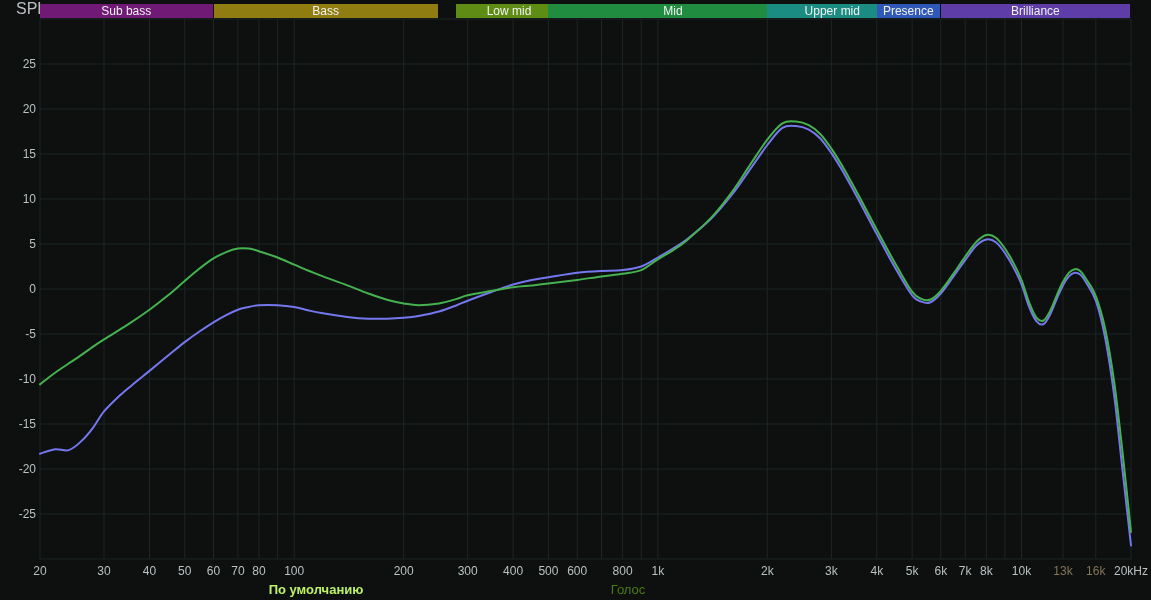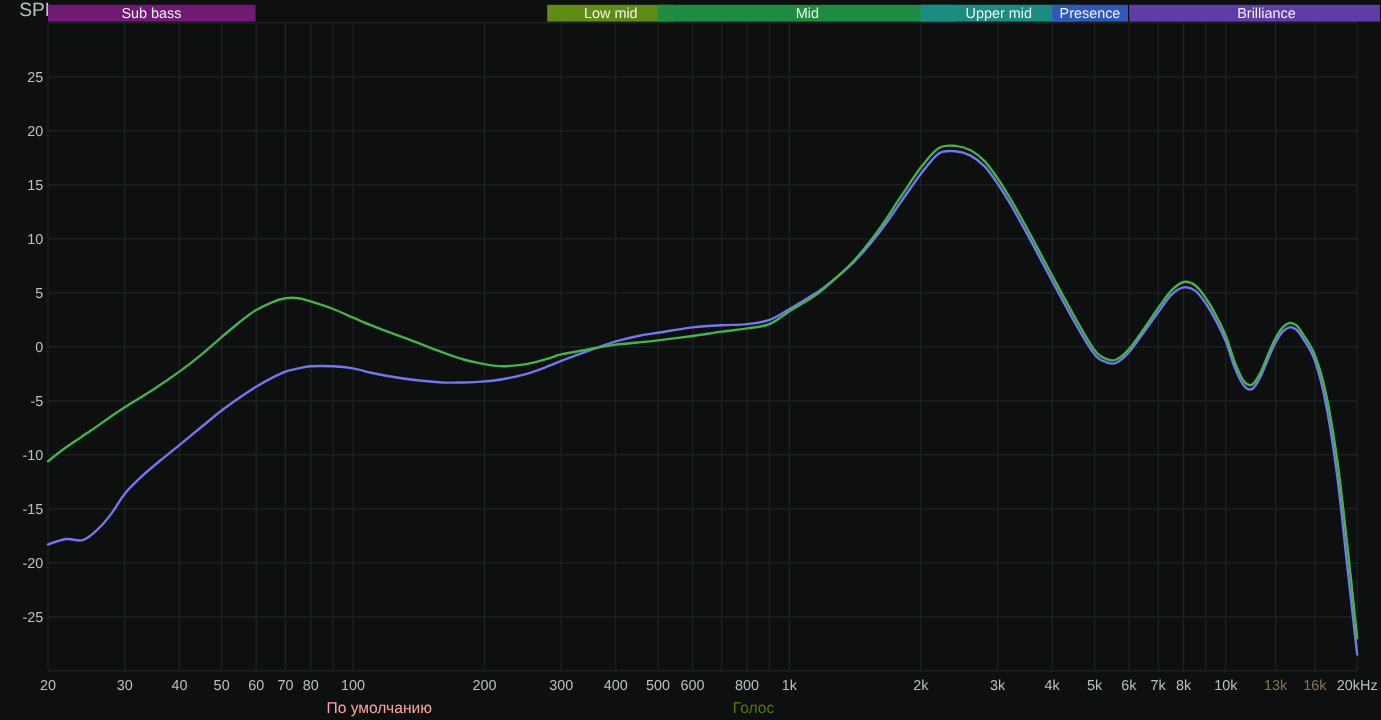--- a/index.html
+++ b/index.html
@@ -114,23 +114,24 @@
         <text x="1131.0" y="575" text-anchor="middle" fill="#b9c0c1">20kHz</text>
       </g>
       <g>
         <path d="M40.0,453.7C42.5,452.9,50.3,449.8,55.1,449.2C59.9,448.6,64.4,451.5,68.8,450.1C73.2,448.8,77.4,444.9,81.4,441.1C85.5,437.4,89.4,432.6,93.1,427.6C96.9,422.7,99.7,416.6,104.0,411.4C108.4,406.1,114.3,400.6,119.1,396.1C123.9,391.6,127.8,388.6,132.8,384.4C137.9,380.2,143.6,375.7,149.5,370.9C155.3,366.1,162.2,360.4,168.1,355.6C174.0,350.8,179.4,346.2,184.7,342.1C190.0,338.1,195.0,334.6,199.8,331.3C204.6,328.0,209.1,325.0,213.5,322.3C217.9,319.6,222.1,317.2,226.2,315.1C230.2,313.0,234.1,311.1,237.9,309.7C241.6,308.3,245.2,307.8,248.8,307.0C252.3,306.3,254.1,305.5,258.9,305.2C263.7,304.9,271.7,304.9,277.6,305.2C283.4,305.5,288.9,306.1,294.2,307.0C299.5,307.9,304.4,309.6,309.2,310.6C314.0,311.7,316.6,312.3,323.0,313.3C329.3,314.4,339.8,316.0,347.3,316.9C354.9,317.8,361.8,318.4,368.4,318.7C375.0,319.0,381.2,318.8,387.0,318.7C392.9,318.6,398.4,318.3,403.7,317.8C408.9,317.4,412.8,317.1,418.7,316.0C424.6,314.9,432.6,313.3,438.9,311.5C445.3,309.7,452.0,307.0,456.8,305.2C461.6,303.4,461.8,302.9,467.7,300.7C473.6,298.4,484.5,294.4,492.1,291.7C499.6,289.0,506.5,286.4,513.1,284.5C519.8,282.6,525.9,281.2,531.7,280.0C537.6,278.8,540.8,278.5,548.4,277.3C556.0,276.1,568.3,273.9,577.2,272.8C586.0,271.8,594.0,271.4,601.5,271.0C609.1,270.6,616.0,270.9,622.6,270.1C629.2,269.4,635.3,268.6,641.2,266.5C647.1,264.4,652.6,260.5,657.9,257.5C663.1,254.5,668.1,251.5,672.9,248.5C677.7,245.5,680.3,244.4,686.7,239.5C693.0,234.6,703.4,226.3,711.0,218.8C718.6,211.3,725.5,202.9,732.1,194.5C738.7,186.1,744.8,176.7,750.7,168.4C756.6,160.2,762.1,151.8,767.3,145.0C772.6,138.3,777.6,131.1,782.4,127.9C787.2,124.8,791.7,125.8,796.1,126.1C800.5,126.4,804.7,127.6,808.8,129.7C812.8,131.8,816.7,134.8,820.5,138.7C824.2,142.6,827.9,148.0,831.4,153.1C834.9,158.2,837.5,162.4,841.6,169.3C845.6,176.2,849.8,183.7,855.7,194.5C861.6,205.3,870.2,221.8,876.8,234.1C883.4,246.4,889.5,258.1,895.4,268.3C901.3,278.5,907.7,289.8,912.1,295.3C916.4,300.9,918.3,300.4,921.3,301.6C924.2,302.8,926.7,303.9,929.9,302.5C933.2,301.1,936.9,297.9,940.8,293.5C944.8,289.1,949.4,281.9,953.5,276.4C957.5,270.8,961.4,265.3,965.2,260.2C969.0,255.1,972.6,249.3,976.1,245.8C979.6,242.4,983.0,240.1,986.3,239.5C989.6,238.9,992.8,239.9,995.9,242.2C999.0,244.4,1002.0,248.8,1004.9,253.0C1007.8,257.2,1010.7,262.1,1013.4,267.4C1016.2,272.6,1018.9,277.9,1021.5,284.5C1024.2,291.1,1026.7,300.9,1029.2,307.0C1031.7,313.1,1034.2,318.5,1036.6,321.4C1039.0,324.3,1041.3,325.3,1043.6,324.1C1045.9,322.9,1048.1,318.4,1050.3,314.2C1052.5,310.0,1054.7,303.7,1056.8,298.9C1058.9,294.1,1060.9,289.1,1063.0,285.4C1065.0,281.6,1067.0,278.5,1068.9,276.4C1070.9,274.3,1072.8,273.1,1074.7,272.8C1076.5,272.5,1078.4,273.1,1080.2,274.6C1082.0,276.1,1083.0,277.5,1085.6,281.8C1088.2,286.1,1092.5,291.3,1095.8,300.7C1099.1,310.1,1102.2,322.4,1105.3,338.5C1108.4,354.6,1111.4,374.5,1114.4,397.0C1117.3,419.5,1120.1,448.8,1122.9,473.5C1125.7,498.3,1129.6,533.5,1131.0,545.5" fill="none" stroke="#7577ee" stroke-width="2" stroke-linejoin="round" stroke-linecap="round"></path>
         <path d="M40.0,384.4C42.5,382.4,49.2,376.9,55.1,372.7C60.9,368.5,68.9,363.5,75.2,359.2C81.6,354.9,88.3,349.9,93.1,346.6C97.9,343.3,98.2,343.1,104.0,339.4C109.9,335.6,120.8,329.1,128.4,324.1C136.0,319.2,142.9,314.5,149.5,309.7C156.1,304.9,162.2,300.1,168.1,295.3C174.0,290.5,179.4,285.4,184.7,280.9C190.0,276.4,195.0,272.1,199.8,268.3C204.6,264.6,209.1,261.1,213.5,258.4C217.9,255.7,222.1,253.8,226.2,252.1C230.2,250.4,234.1,249.1,237.9,248.5C241.6,247.9,245.2,248.1,248.8,248.5C252.3,248.9,254.1,249.7,258.9,251.2C263.7,252.7,271.7,255.3,277.6,257.5C283.4,259.8,288.9,262.4,294.2,264.7C299.5,266.9,304.4,269.1,309.2,271.0C314.0,272.9,316.6,274.0,323.0,276.4C329.3,278.8,339.8,282.5,347.3,285.4C354.9,288.3,361.8,291.1,368.4,293.5C375.0,295.9,381.2,298.2,387.0,299.8C392.9,301.4,398.4,302.5,403.7,303.4C408.9,304.3,412.8,305.2,418.7,305.2C424.6,305.2,432.6,304.4,438.9,303.4C445.3,302.3,452.0,300.3,456.8,298.9C461.6,297.5,461.8,296.6,467.7,295.3C473.6,294.0,484.5,292.2,492.1,290.8C499.6,289.4,506.5,288.1,513.1,287.2C519.8,286.3,525.9,286.0,531.7,285.4C537.6,284.8,540.8,284.5,548.4,283.6C556.0,282.7,568.3,281.2,577.2,280.0C586.0,278.8,594.0,277.4,601.5,276.4C609.1,275.3,616.0,274.8,622.6,273.7C629.2,272.6,635.3,272.5,641.2,270.1C647.1,267.7,652.6,262.6,657.9,259.3C663.1,256.0,668.1,253.5,672.9,250.3C677.7,247.2,680.3,245.8,686.7,240.4C693.0,235.0,703.4,226.0,711.0,217.9C718.6,209.8,725.5,200.8,732.1,191.8C738.7,182.8,744.8,172.6,750.7,163.9C756.6,155.2,762.1,146.3,767.3,139.6C772.6,132.8,777.6,126.4,782.4,123.4C787.2,120.4,791.7,121.3,796.1,121.6C800.5,121.9,804.7,123.1,808.8,125.2C812.8,127.3,816.7,130.3,820.5,134.2C824.2,138.1,827.9,143.5,831.4,148.6C834.9,153.7,837.5,157.9,841.6,164.8C845.6,171.7,849.8,179.2,855.7,190.0C861.6,200.8,870.2,217.3,876.8,229.6C883.4,241.9,889.5,253.5,895.4,263.8C901.3,274.2,907.7,285.9,912.1,291.7C916.4,297.5,918.3,297.5,921.3,298.9C924.2,300.3,926.7,301.1,929.9,299.8C933.2,298.5,936.9,295.2,940.8,290.8C944.8,286.4,949.4,279.4,953.5,273.7C957.5,268.0,961.4,261.9,965.2,256.6C969.0,251.4,972.6,245.8,976.1,242.2C979.6,238.6,983.0,235.8,986.3,235.0C989.6,234.3,992.8,235.4,995.9,237.7C999.0,239.9,1002.0,244.3,1004.9,248.5C1007.8,252.7,1010.7,257.6,1013.4,262.9C1016.2,268.1,1018.9,273.4,1021.5,280.0C1024.2,286.6,1026.7,296.2,1029.2,302.5C1031.7,308.8,1034.2,314.8,1036.6,317.8C1039.0,320.8,1041.3,321.7,1043.6,320.5C1045.9,319.3,1048.1,314.8,1050.3,310.6C1052.5,306.4,1054.7,300.1,1056.8,295.3C1058.9,290.5,1060.9,285.6,1063.0,281.8C1065.0,278.1,1067.0,274.9,1068.9,272.8C1070.9,270.7,1072.8,269.5,1074.7,269.2C1076.5,268.9,1078.4,269.5,1080.2,271.0C1082.0,272.5,1083.0,274.0,1085.6,278.2C1088.2,282.4,1092.5,287.6,1095.8,296.2C1099.1,304.8,1102.2,314.9,1105.3,329.5C1108.4,344.1,1111.4,362.5,1114.4,383.5C1117.3,404.5,1120.1,430.8,1122.9,455.5C1125.7,480.3,1129.6,519.3,1131.0,532.0" fill="none" stroke="#45b24f" stroke-width="2" stroke-linejoin="round" stroke-linecap="round"></path>
       </g>
     </svg>
   <div class="spl">SPL</div>
   <div id="bands">
       <div class="band" style="left: 40px; width: 172.5px; background: #701a75;">Sub bass</div>
+      <div class="band" style="left: 213.5px; width: 224.4px; background: rgb(143, 125, 18);">Bass</div>
       <div class="band" style="left: 456px; width: 106px; background: rgb(94, 140, 20);">Low mid</div>
       <div class="band" style="left: 548.4px; width: 249px; background: rgb(31, 140, 64);">Mid</div>
       <div class="band" style="left: 767.3px; width: 130px; background: rgb(26, 140, 130);">Upper mid</div>
       <div class="band" style="left: 876.8px; width: 63px; background: rgb(47, 88, 184); text-align: center;">Presence</div>
-      <div class="band" style="left: 940.8px; width: 189.2px; background: rgb(94, 61, 168); padding-left: 20px;">Brilliance</div>
+      <div class="band" style="left: 940.8px; width: 189.2px; background: rgb(94, 61, 168);">Brilliance</div>
     </div>
   <div>
-    <span class="legend-item" id="legend-0" style="color: #fca5a5;">По умолчанию</span>
+    <span class="legend-item" id="legend-0" style="color: #bef264; font-weight: bold;">По умолчанию</span>
     <span class="legend-item" id="legend-1" style="color: #4d7c0f;">Голос</span>
   </div>
 </div>
 
 </body></html>

